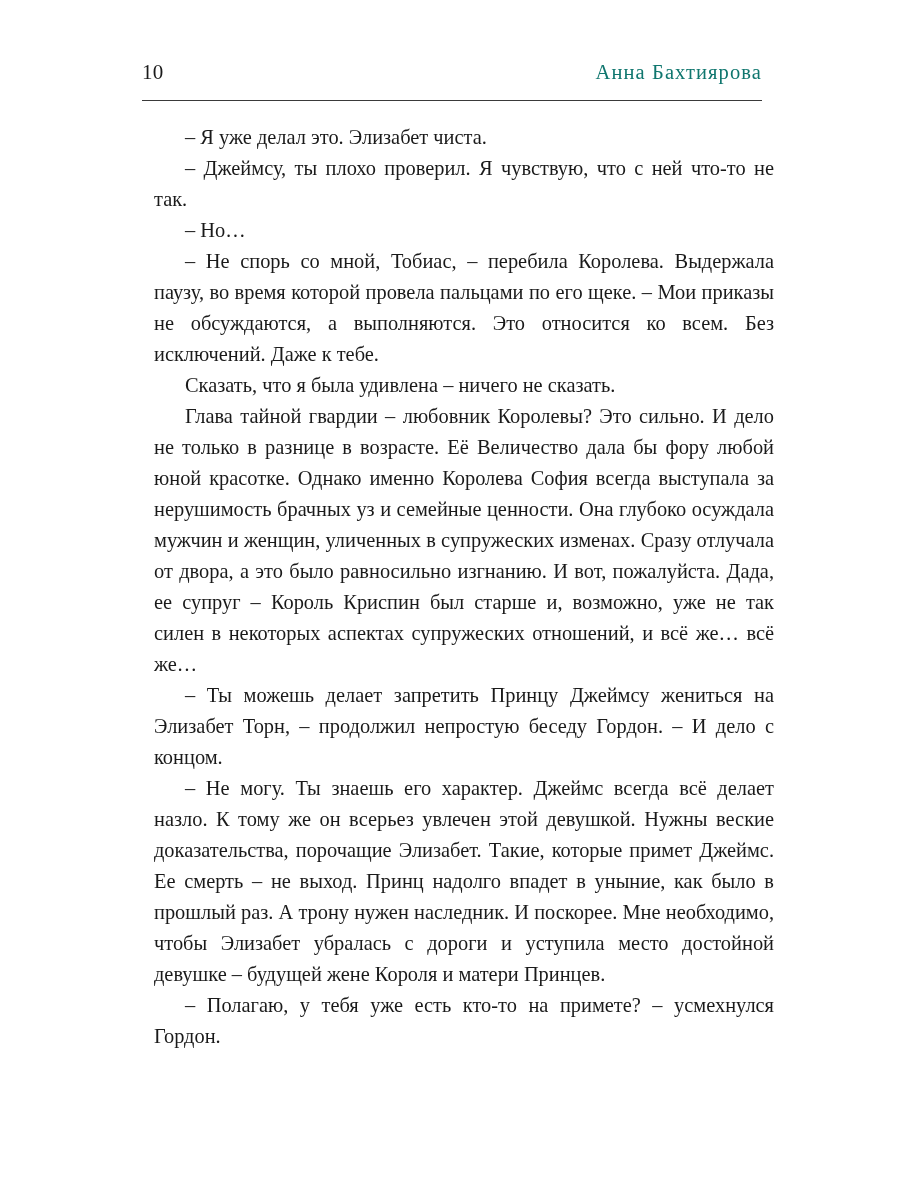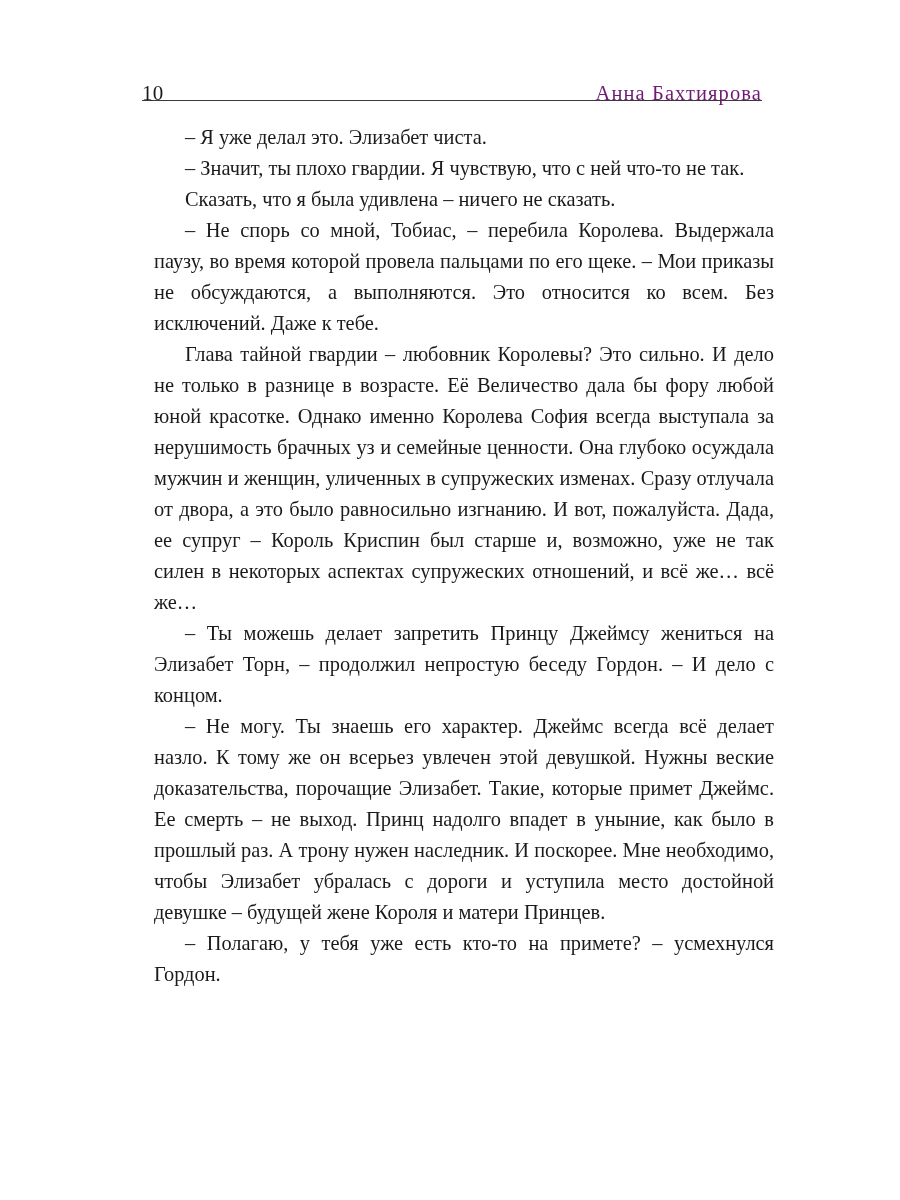--- a/index.html
+++ b/index.html
@@ -20,36 +20,35 @@
   }
 
   
   .running-head {
     position: absolute;
     left: 142px;
     right: 138px;
     top: 62px;
     height: 30px;
     display: flex;
-    align-items: center;
+    align-items: flex-start;
     justify-content: space-between;
-    margin-top: 16px;
   }
 
   .folio {
     font-size: 21px;
     line-height: 1;
     color: #1a1a1a;
     letter-spacing: 0.3px;
   }
 
   .head-author {
     font-size: 20.5px;
     line-height: 1;
-    color: #701a75;
+    color: #0f766e;
     letter-spacing: 1.1px;
   }
 
   .head-rule {
     position: absolute;
     left: 142px;
     width: 620px;
     top: 100px;
     height: 0;
     border-top: 1.4px solid #3a3a3a;
@@ -87,22 +86,23 @@
 
   <div class="running-head">
     <span class="folio">10</span>
     <span class="head-author">Анна Бахтиярова</span>
   </div>
 
   <div class="head-rule"></div>
 
   <div class="textblock">
     <p>– Я уже делал это. Элизабет чиста.</p>
-    <p>– Значит, ты плохо гвардии. Я чувствую, что с ней что-то не так.</p>
+    <p>– Джеймсу, ты плохо проверил. Я чувствую, что с ней что-то не так.</p>
+    <p>– Но…</p>
+    <p>– Не спорь со мной, Тобиас, – перебила Королева. Выдержала паузу, во время которой провела пальцами по его щеке. – Мои приказы не обсуждаются, а выполняются. Это относится ко всем. Без исключений. Даже к тебе.</p>
     <p>Сказать, что я была удивлена – ничего не сказать.</p>
-    <p>– Не спорь со мной, Тобиас, – перебила Королева. Выдержала паузу, во время которой провела пальцами по его щеке. – Мои приказы не обсуждаются, а выполняются. Это относится ко всем. Без исключений. Даже к тебе.</p>
     <p>Глава тайной гвардии – любовник Королевы? Это сильно. И дело не только в разнице в возрасте. Её Величество дала бы фору любой юной красотке. Однако именно Королева София всегда выступала за нерушимость брачных уз и семейные ценности. Она глубоко осуждала мужчин и женщин, уличенных в супружеских изменах. Сразу отлучала от двора, а это было равносильно изгнанию. И вот, пожалуйста. Дада, ее супруг – Король Криспин был старше и, возможно, уже не так силен в некоторых аспектах супружеских отношений, и всё же… всё же…</p>
     <p>– Ты можешь делает запретить Принцу Джеймсу жениться на Элизабет Торн, – продолжил непростую беседу Гордон. – И дело с концом.</p>
     <p>– Не могу. Ты знаешь его характер. Джеймс всегда всё делает назло. К тому же он всерьез увлечен этой девушкой. Нужны веские доказательства, порочащие Элизабет. Такие, которые примет Джеймс. Ее смерть – не выход. Принц надолго впадет в уныние, как было в прошлый раз. А трону нужен наследник. И поскорее. Мне необходимо, чтобы Элизабет убралась с дороги и уступила место достойной девушке – будущей жене Короля и матери Принцев.</p>
     <p>– Полагаю, у тебя уже есть кто-то на примете? – усмехнулся Гордон.</p>
   </div>
 
 </div>
 
 </body></html>

